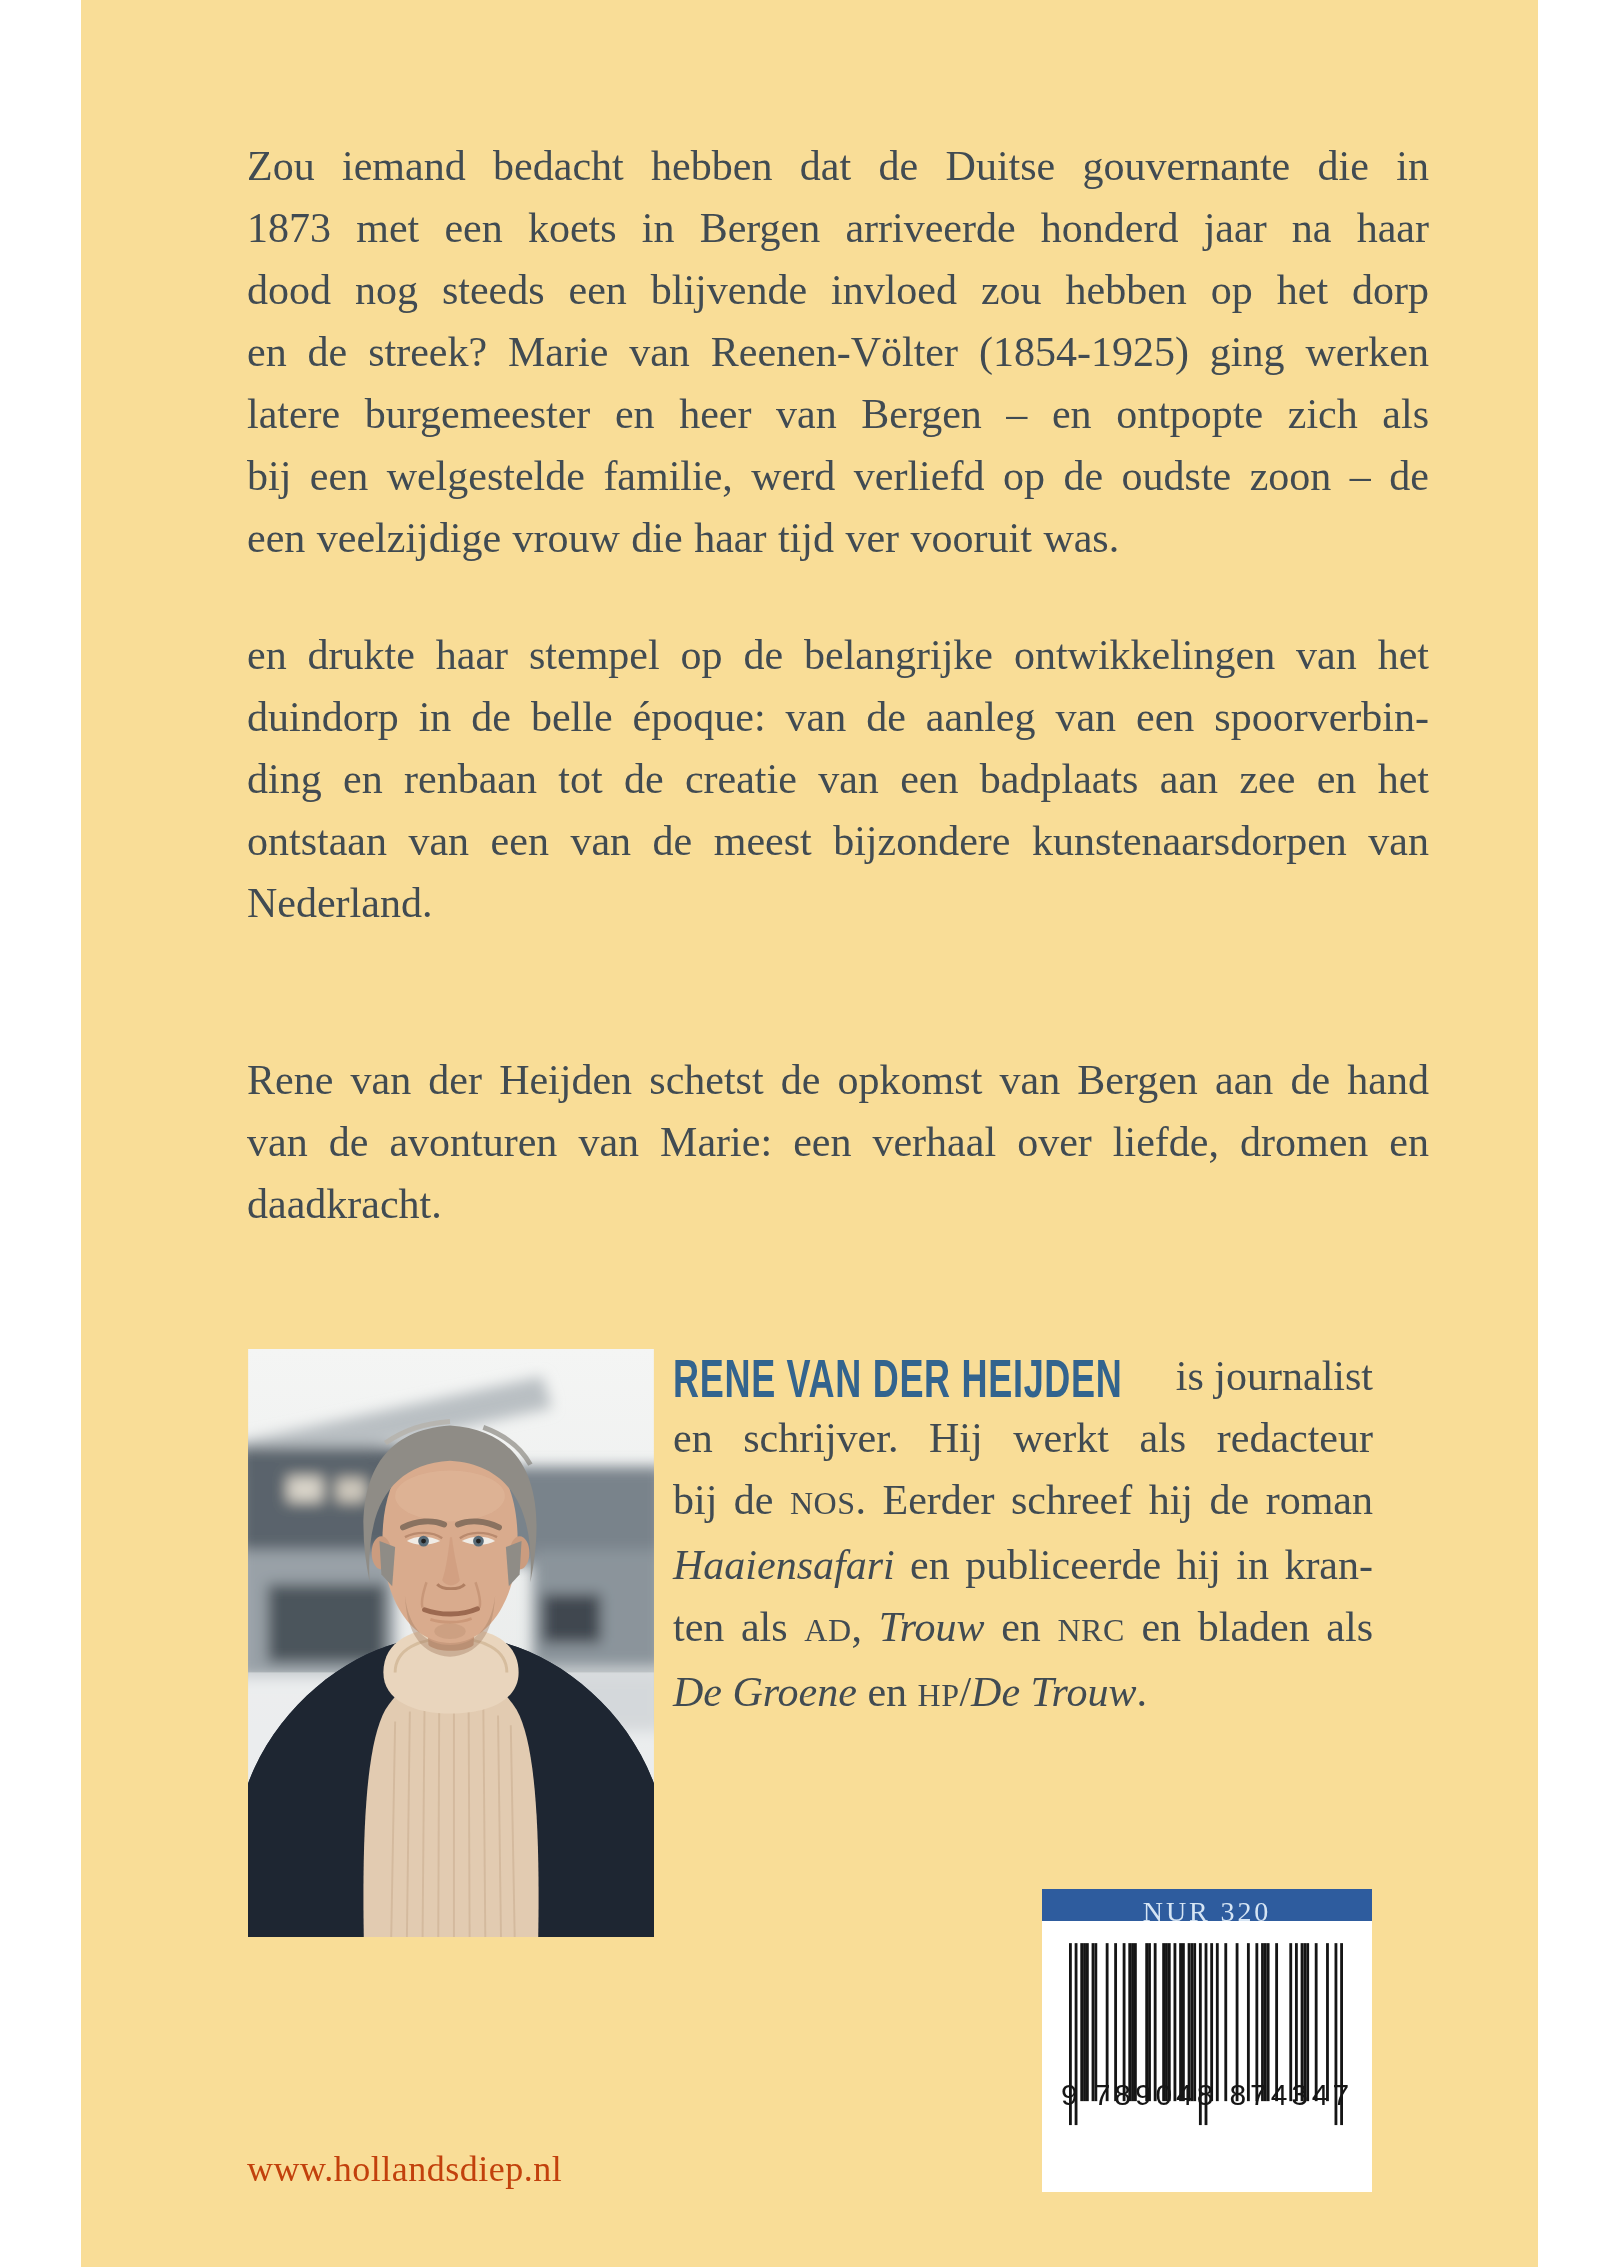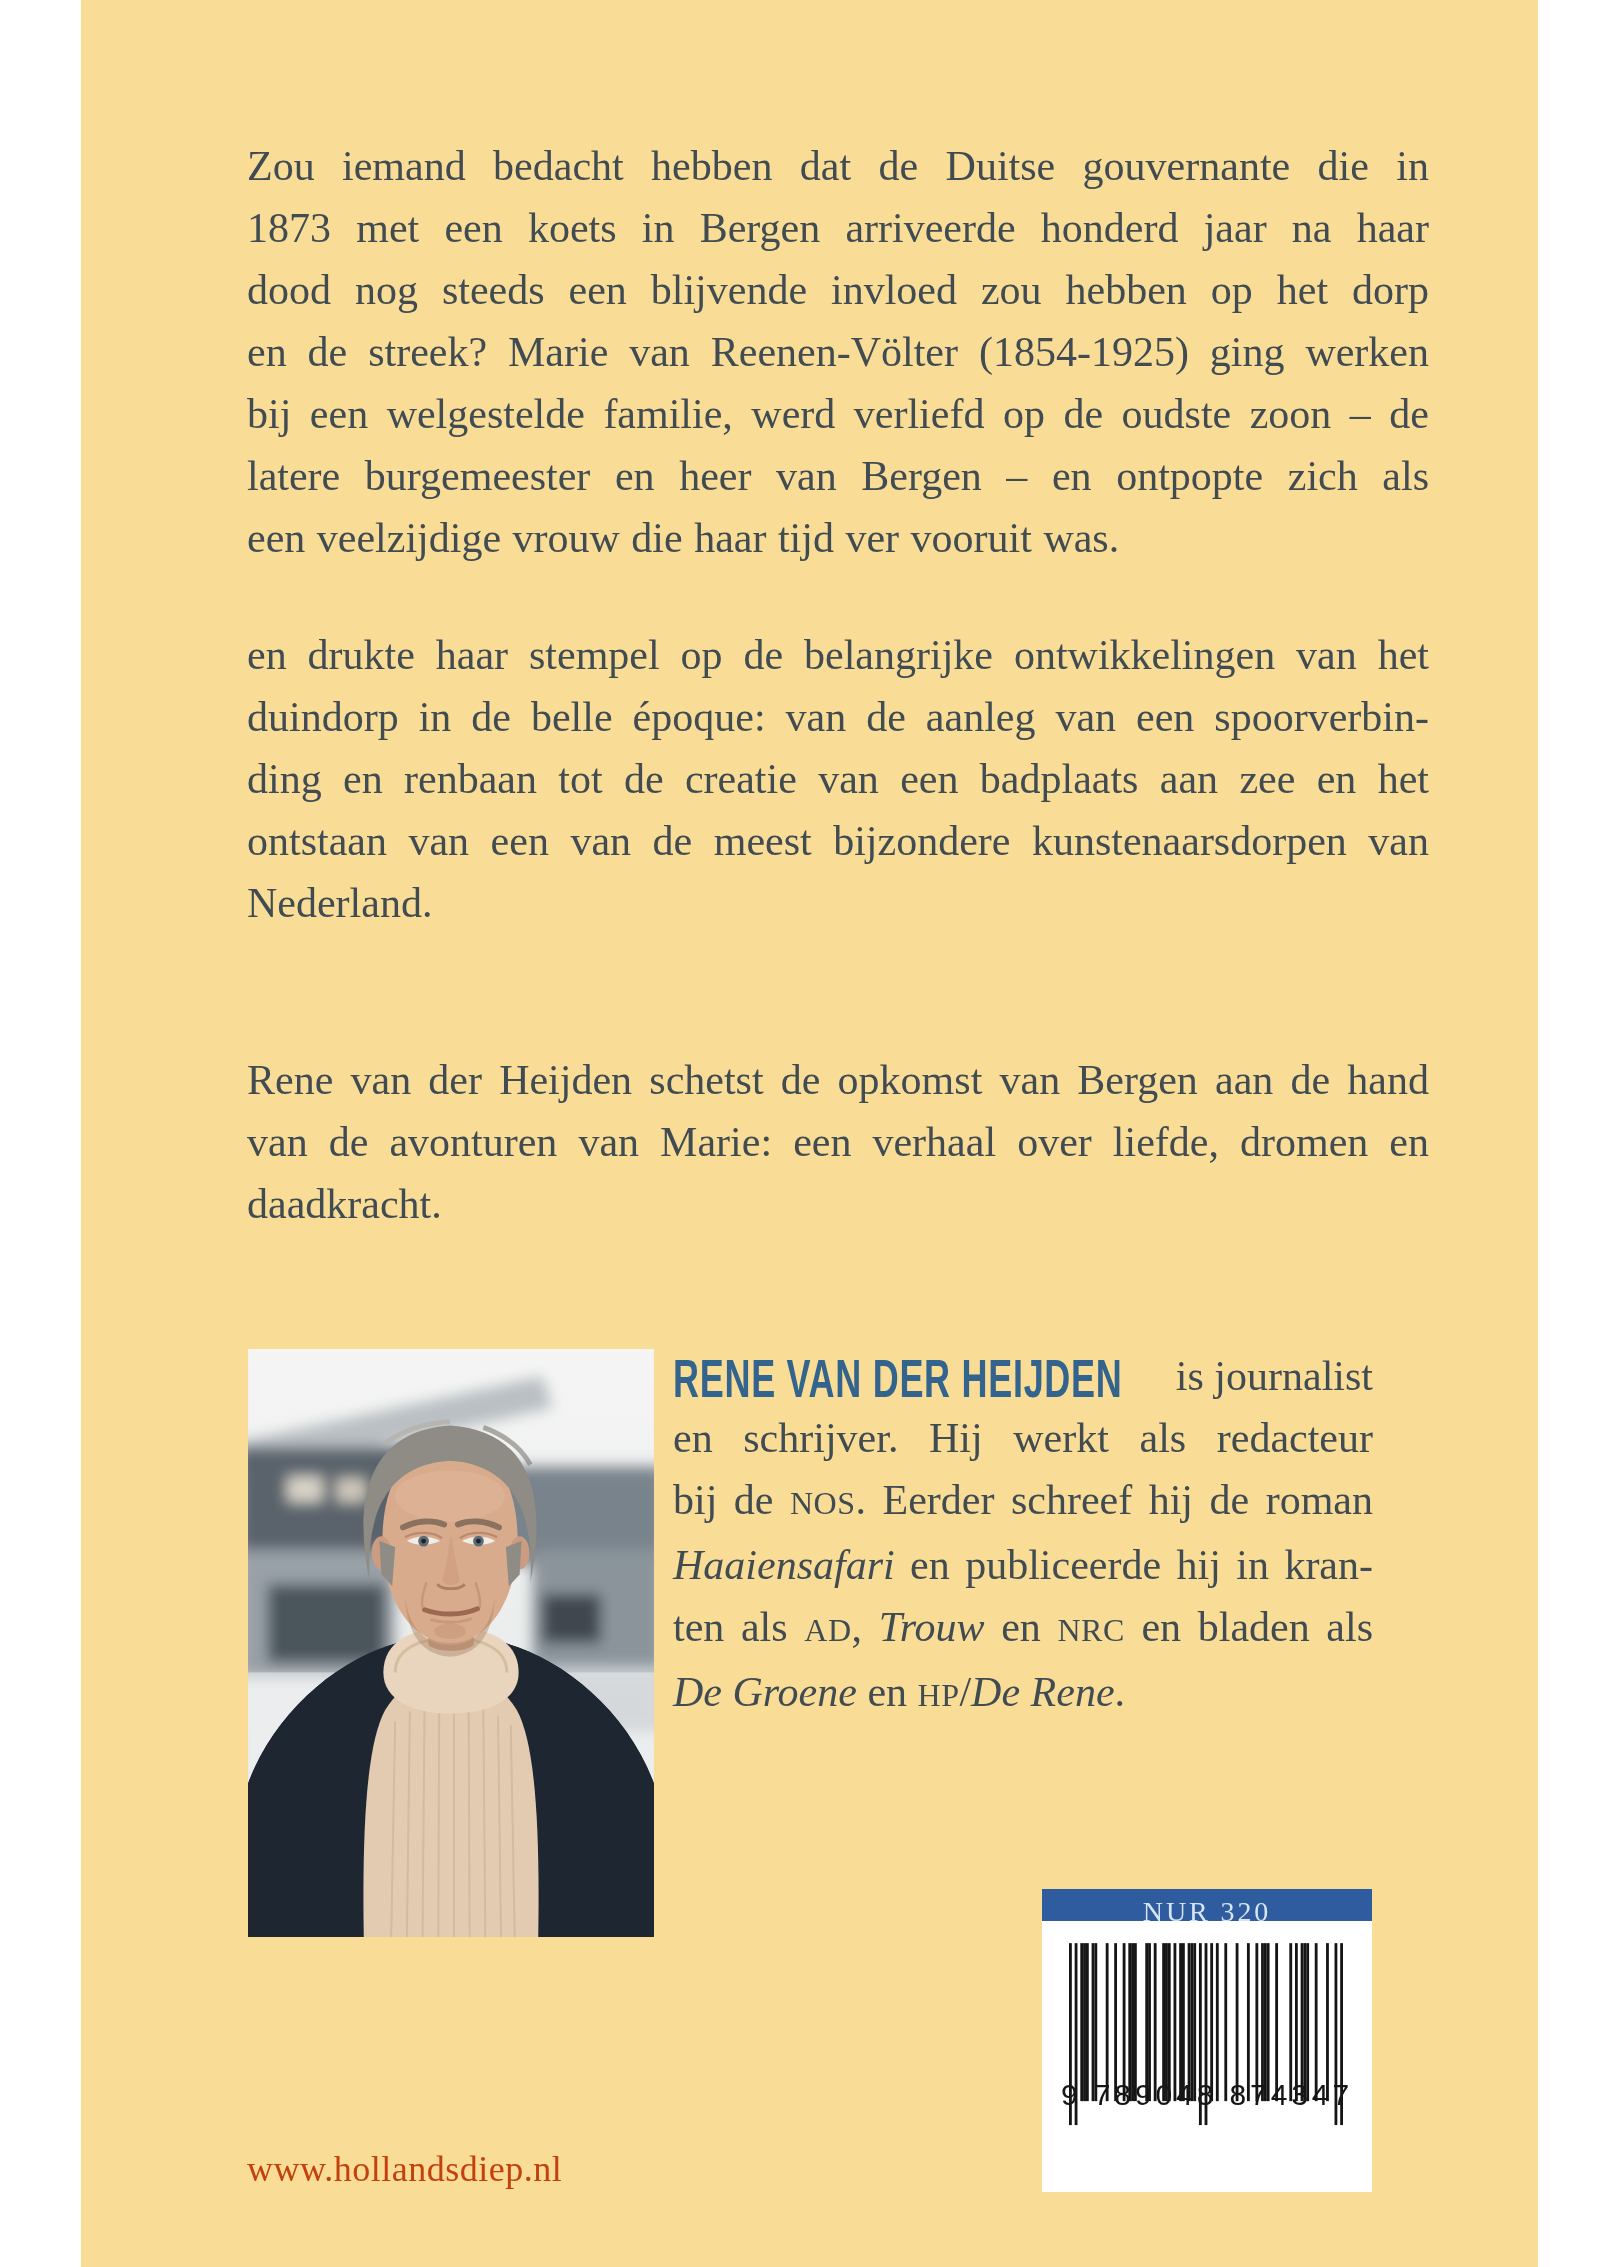--- a/index.html
+++ b/index.html
@@ -74,22 +74,22 @@
 <body>
 
 <div class="page">
   <div class="cover">
 
     <div class="para p1">
         <div class="line">Zou iemand bedacht hebben dat de Duitse gouvernante die in</div>
         <div class="line">1873 met een koets in Bergen arriveerde honderd jaar na haar</div>
         <div class="line">dood nog steeds een blijvende invloed zou hebben op het dorp</div>
         <div class="line">en de streek? Marie van Reenen-Völter (1854-1925) ging werken</div>
+        <div class="line">latere burgemeester en heer van Bergen – en ontpopte zich als</div>
         <div class="line">bij een welgestelde familie, werd verliefd op de oudste zoon – de</div>
-        <div class="line">latere burgemeester en heer van Bergen – en ontpopte zich als</div>
         <div class="line last">een veelzijdige vrouw die haar tijd ver vooruit was.</div>
       </div>
 
     <div class="para p2">
         <div class="line">en drukte haar stempel op de belangrijke ontwikkelingen van het</div>
         <div class="line">duindorp in de belle époque: van de aanleg van een spoorverbin-</div>
         <div class="line">ding en renbaan tot de creatie van een badplaats aan zee en het</div>
         <div class="line">ontstaan van een van de meest bijzondere kunstenaarsdorpen van</div>
         <div class="line last">Nederland.</div>
       </div>
@@ -177,21 +177,21 @@
 
     <div class="bio">
         <div class="bio-line first">
           <span class="seg-name"><span class="seg-name-in">RENE VAN DER HEIJDEN</span></span>
           <span class="seg">is journalist</span>
         </div>
         <div class="bio-line"><span class="seg">en schrijver. Hij werkt als redacteur</span></div>
         <div class="bio-line"><span class="seg">bij de </span><span class="seg-sc">NOS</span><span class="seg">. Eerder schreef hij de roman</span></div>
         <div class="bio-line"><span class="seg-i">Haaiensafari</span><span class="seg"> en publiceerde hij in kran-</span></div>
         <div class="bio-line"><span class="seg">ten als </span><span class="seg-sc">AD</span><span class="seg">, </span><span class="seg-i">Trouw</span><span class="seg"> en </span><span class="seg-sc">NRC</span><span class="seg"> en bladen als</span></div>
-        <div class="bio-line last"><span class="seg-i">De Groene</span><span class="seg"> en </span><span class="seg-sc">HP</span><span class="seg">/</span><span class="seg-i">De Rene</span><span class="seg">.</span></div>
+        <div class="bio-line last"><span class="seg-i">De Groene</span><span class="seg"> en </span><span class="seg-sc">HP</span><span class="seg">/</span><span class="seg-i">De Trouw</span><span class="seg">.</span></div>
       </div>
 
     <div class="nur-box">
       <div class="nur-header">NUR 320</div>
       <div class="barcode-wrap">
         <svg class="barcode-svg" width="274" height="191" viewBox="0 0 286.15000000000003 195">
             <rect x="0" y="0" width="2.95" height="190" fill="#151515"></rect>
             <rect x="5.9" y="0" width="2.95" height="190" fill="#151515"></rect>
             <rect x="11.8" y="0" width="2.95" height="165" fill="#151515"></rect>
             <rect x="14.75" y="0" width="2.95" height="165" fill="#151515"></rect>

